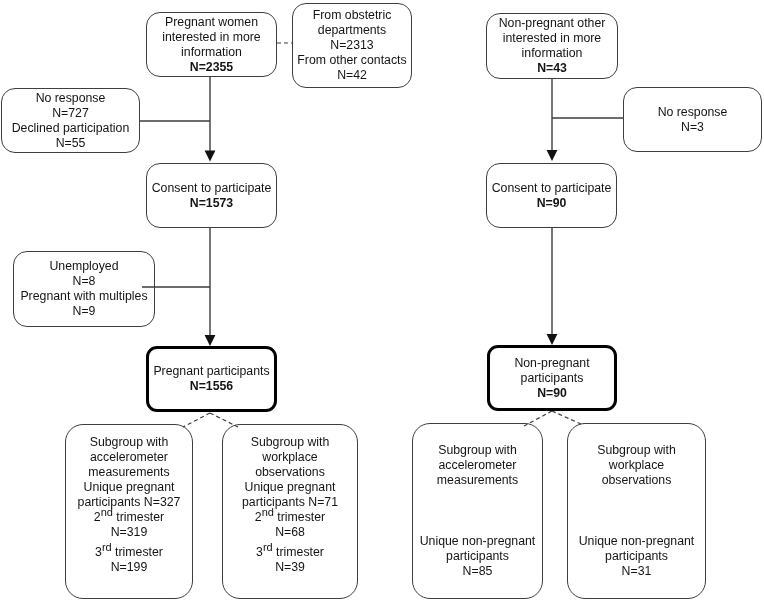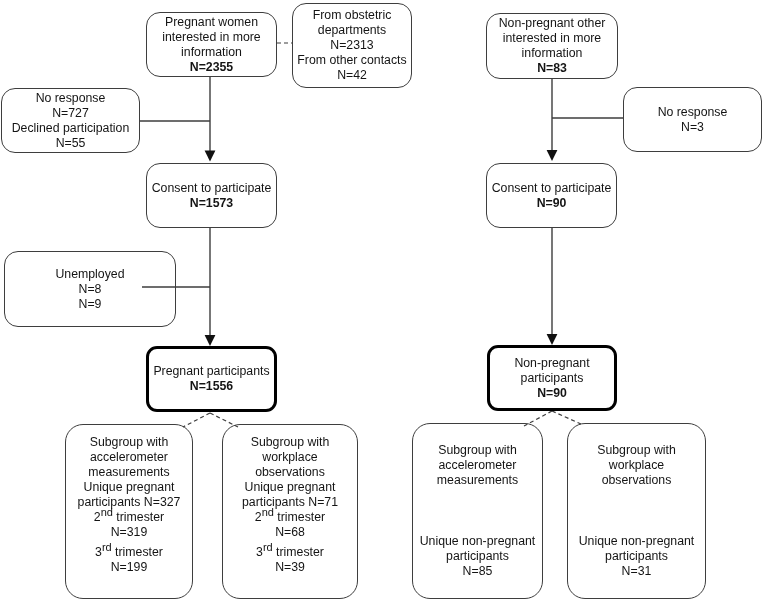--- a/index.html
+++ b/index.html
@@ -66,21 +66,21 @@
     <div>departments</div>
     <div>N=2313</div>
     <div>From other contacts</div>
     <div>N=42</div>
   </div>
 
   <div class="node" style="left:486px;top:13px;width:132px;height:66px;">
     <div>Non-pregnant other</div>
     <div>interested in more</div>
     <div>information</div>
-    <div class="b">N=83</div>
+    <div class="b">N=43</div>
   </div>
 
   <div class="node" style="left:1px;top:88px;width:139px;height:65px;">
     <div>No response</div>
     <div>N=727</div>
     <div>Declined participation</div>
     <div>N=55</div>
   </div>
 
   <div class="node" style="left:623px;top:87px;width:139px;height:65px;">
@@ -91,23 +91,24 @@
   <div class="node" style="left:146px;top:163px;width:131px;height:65px;">
     <div>Consent to participate</div>
     <div class="b">N=1573</div>
   </div>
 
   <div class="node" style="left:486px;top:163px;width:131px;height:65px;">
     <div>Consent to participate</div>
     <div class="b">N=90</div>
   </div>
 
-  <div class="node" style="left:4px;top:251px;width:172px;height:76px;">
+  <div class="node" style="left:13px;top:251px;width:142px;height:76px;">
     <div>Unemployed</div>
     <div>N=8</div>
+    <div>Pregnant with multiples</div>
     <div>N=9</div>
   </div>
 
   <div class="node bold-node" style="left:146px;top:346px;width:131px;height:66px;">
     <div>Pregnant participants</div>
     <div class="b">N=1556</div>
   </div>
 
   <div class="node bold-node" style="left:487px;top:345px;width:130px;height:66px;align-items:center;">
     <div>Non-pregnant</div>

